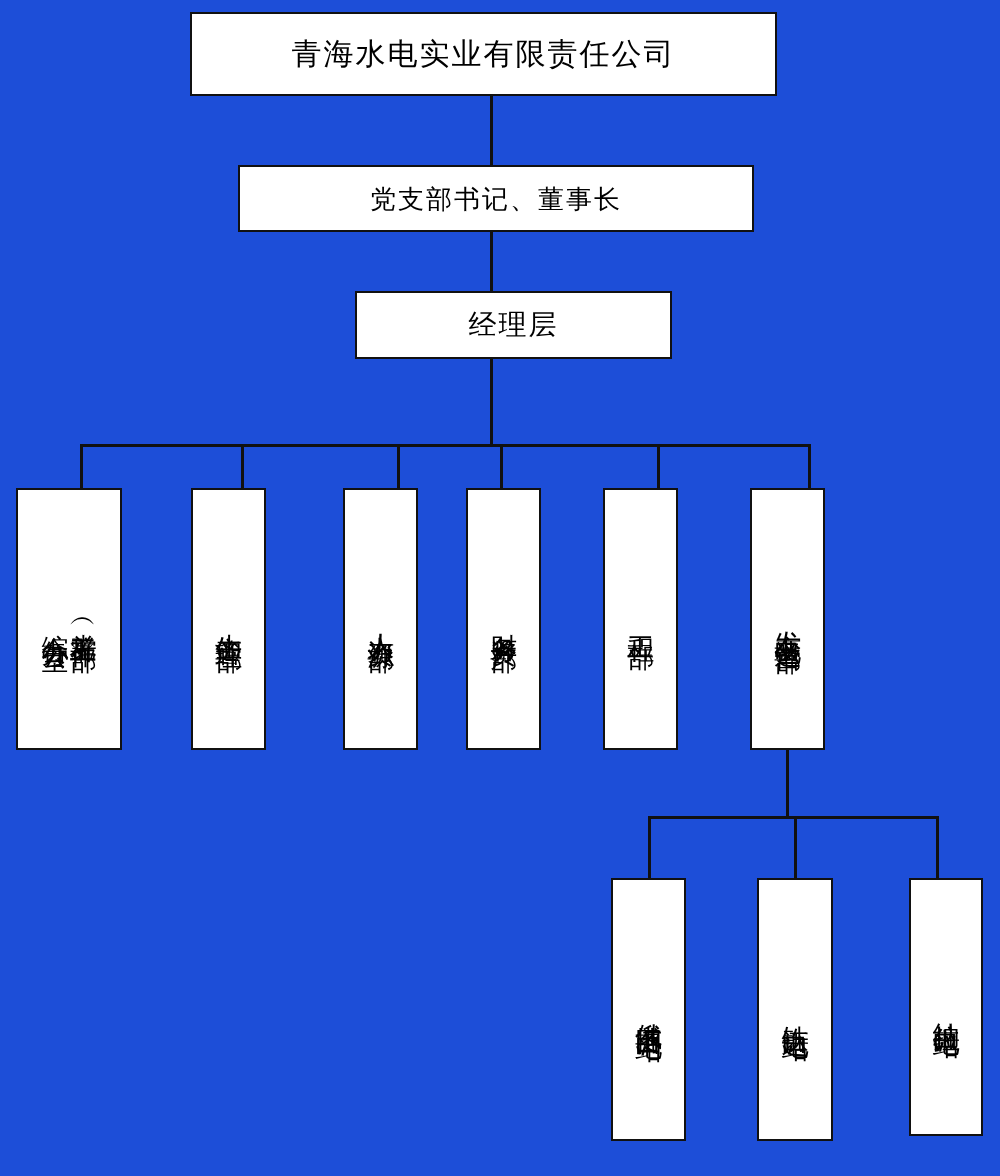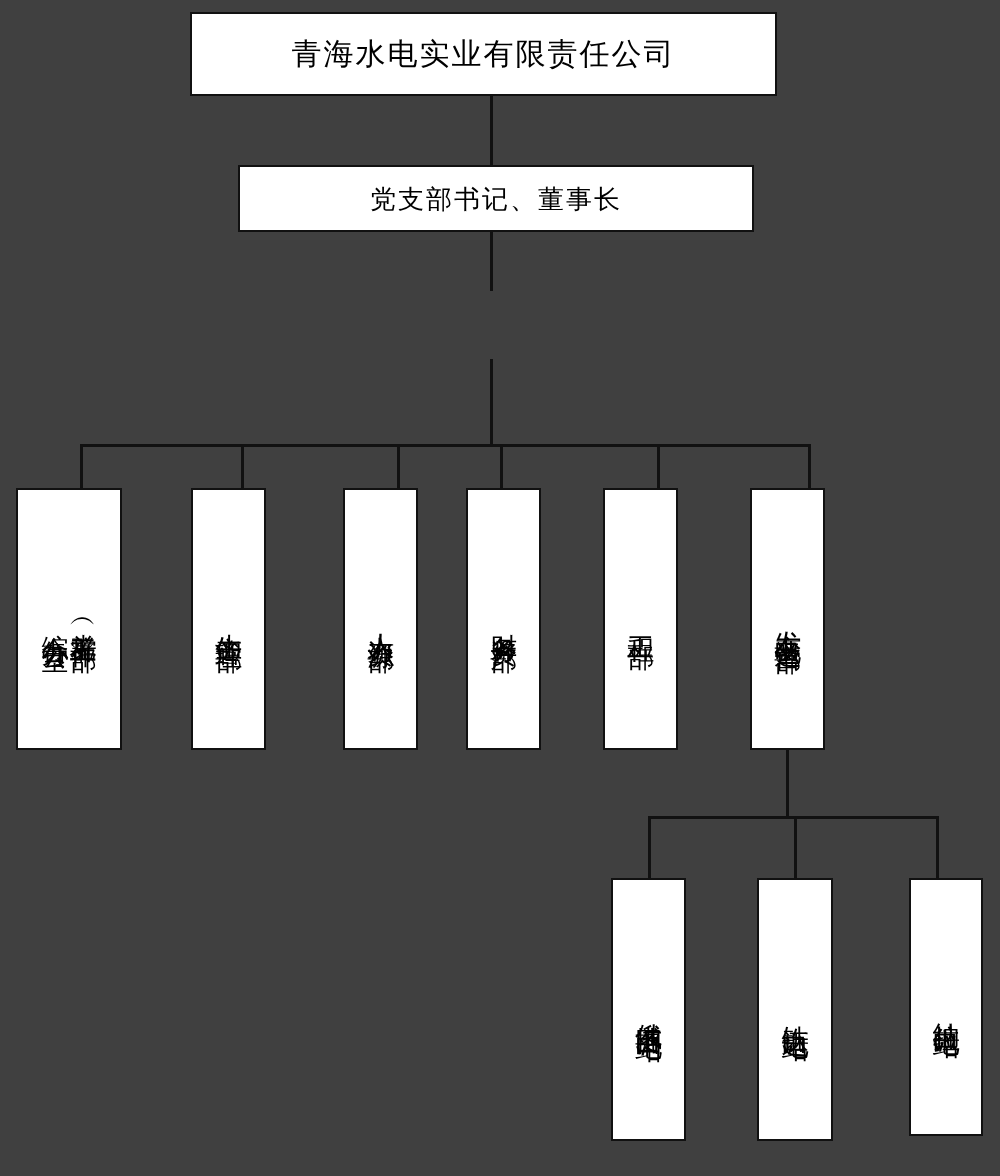--- a/index.html
+++ b/index.html
@@ -5,21 +5,21 @@
 <style>
   html,body{margin:0;padding:0;background:#ffffff;}
   body{
     font-family:"DejaVu Serif","Liberation Serif",serif;
     color:#000000;
   }
   #stage{
     position:relative;
     width:1000px;
     height:1176px;
-    background:#404040;
+    background:#1d4ed8;
     overflow:hidden;
   }
   
   .node{
     position:absolute;
     box-sizing:border-box;
     border:2px solid #111111;
     background:#ffffff;
     display:flex;
     align-items:center;
@@ -76,20 +76,23 @@
   </div>
 
   <div class="vline" style="left:490px; top:96px; height:69px;"></div>
 
   <div class="node" style="left:238px; top:165px; width:516px; height:67px;">
     <span class="label-h" style="font-size:26px;">党支部书记、董事长</span>
   </div>
 
   <div class="vline" style="left:490px; top:232px; height:59px;"></div>
 
+  <div class="node" style="left:355px; top:291px; width:317px; height:68px;">
+    <span class="label-h" style="font-size:28px;">经理层</span>
+  </div>
 
   <div class="vline" style="left:490px; top:359px; height:87px;"></div>
 
   <div class="hline" style="left:80px; top:444px; width:731px;"></div>
 
   <div class="vline" style="left:80px; top:444px; height:44px;"></div>
   <div class="vline" style="left:241px; top:444px; height:44px;"></div>
   <div class="vline" style="left:397px; top:444px; height:44px;"></div>
   <div class="vline" style="left:500px; top:444px; height:44px;"></div>
   <div class="vline" style="left:657px; top:444px; height:44px;"></div>

